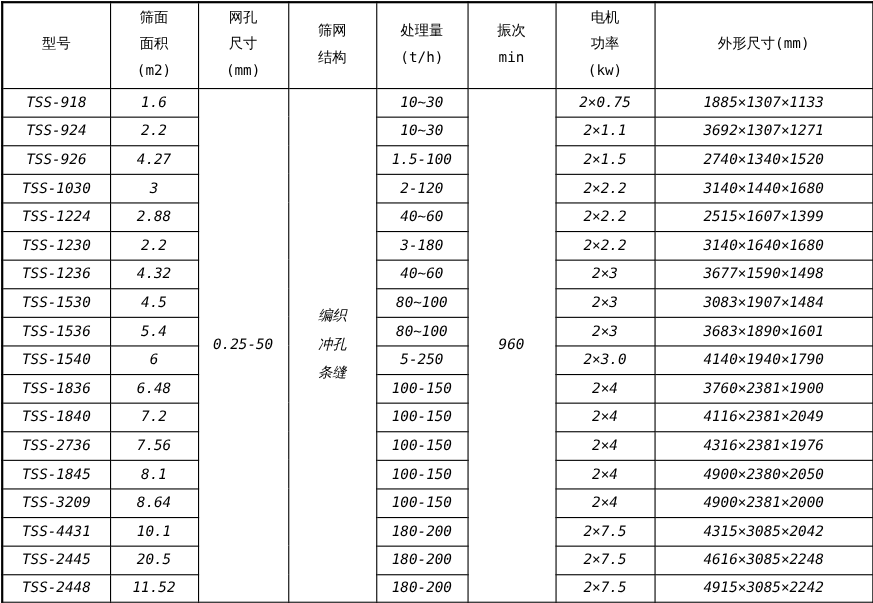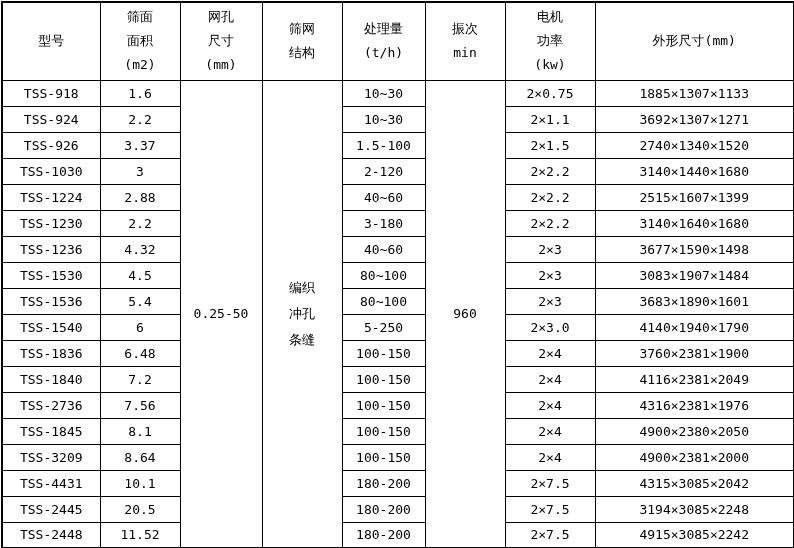--- a/index.html
+++ b/index.html
@@ -35,20 +35,21 @@
     overflow: hidden;
   }
   table.spec thead tr {
     height: 78px;
   }
   table.spec thead th {
     line-height: 24px;
   }
   table.spec tbody tr {
     height: 26px;
+    font-style: italic;
   }
   table.spec td.structure {
     line-height: 26px;
   }
 </style>
 </head>
 <body>
 
 <table class="spec">
   <colgroup>
@@ -97,21 +98,21 @@
       </tr>
       <tr>
         <td>TSS-924</td>
         <td>2.2</td>
         <td>10~30</td>
         <td>2×1.1</td>
         <td>3692×1307×1271</td>
       </tr>
       <tr>
         <td>TSS-926</td>
-        <td>3.37</td>
+        <td>4.27</td>
         <td>1.5-100</td>
         <td>2×1.5</td>
         <td>2740×1340×1520</td>
       </tr>
       <tr>
         <td>TSS-1030</td>
         <td>3</td>
         <td>2-120</td>
         <td>2×2.2</td>
         <td>3140×1440×1680</td>
@@ -198,21 +199,21 @@
         <td>10.1</td>
         <td>180-200</td>
         <td>2×7.5</td>
         <td>4315×3085×2042</td>
       </tr>
       <tr>
         <td>TSS-2445</td>
         <td>20.5</td>
         <td>180-200</td>
         <td>2×7.5</td>
-        <td>3194×3085×2248</td>
+        <td>4616×3085×2248</td>
       </tr>
       <tr>
         <td>TSS-2448</td>
         <td>11.52</td>
         <td>180-200</td>
         <td>2×7.5</td>
         <td>4915×3085×2242</td>
       </tr>
     </tbody>
 </table>

